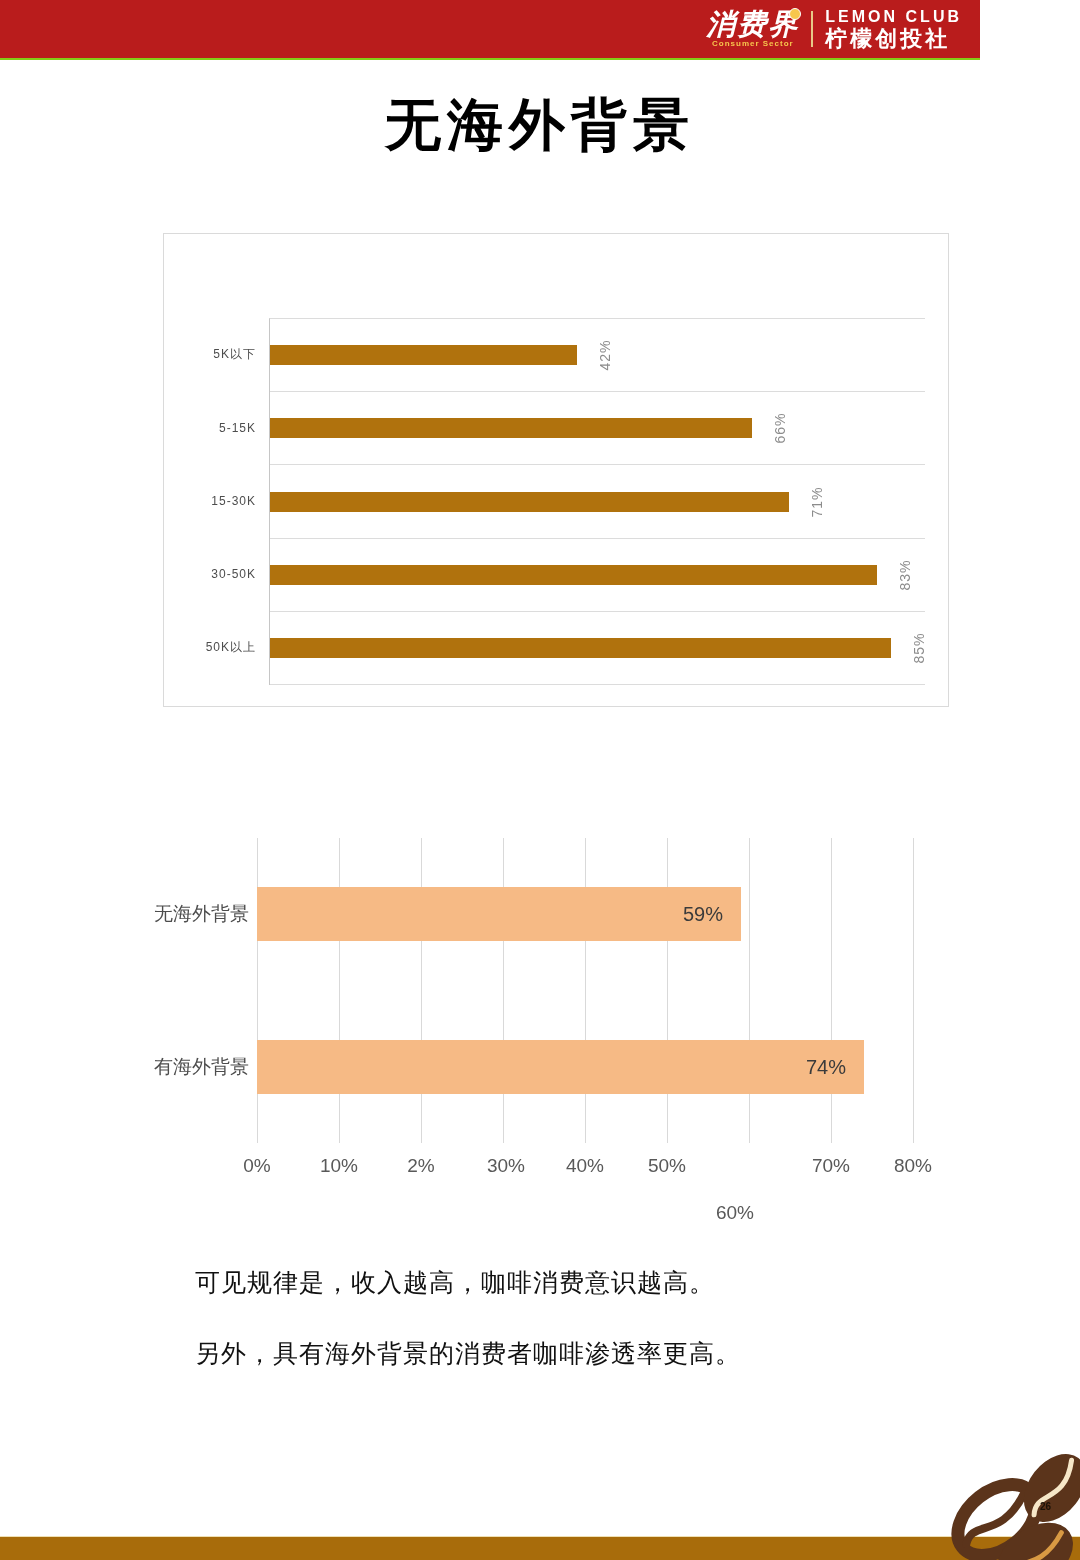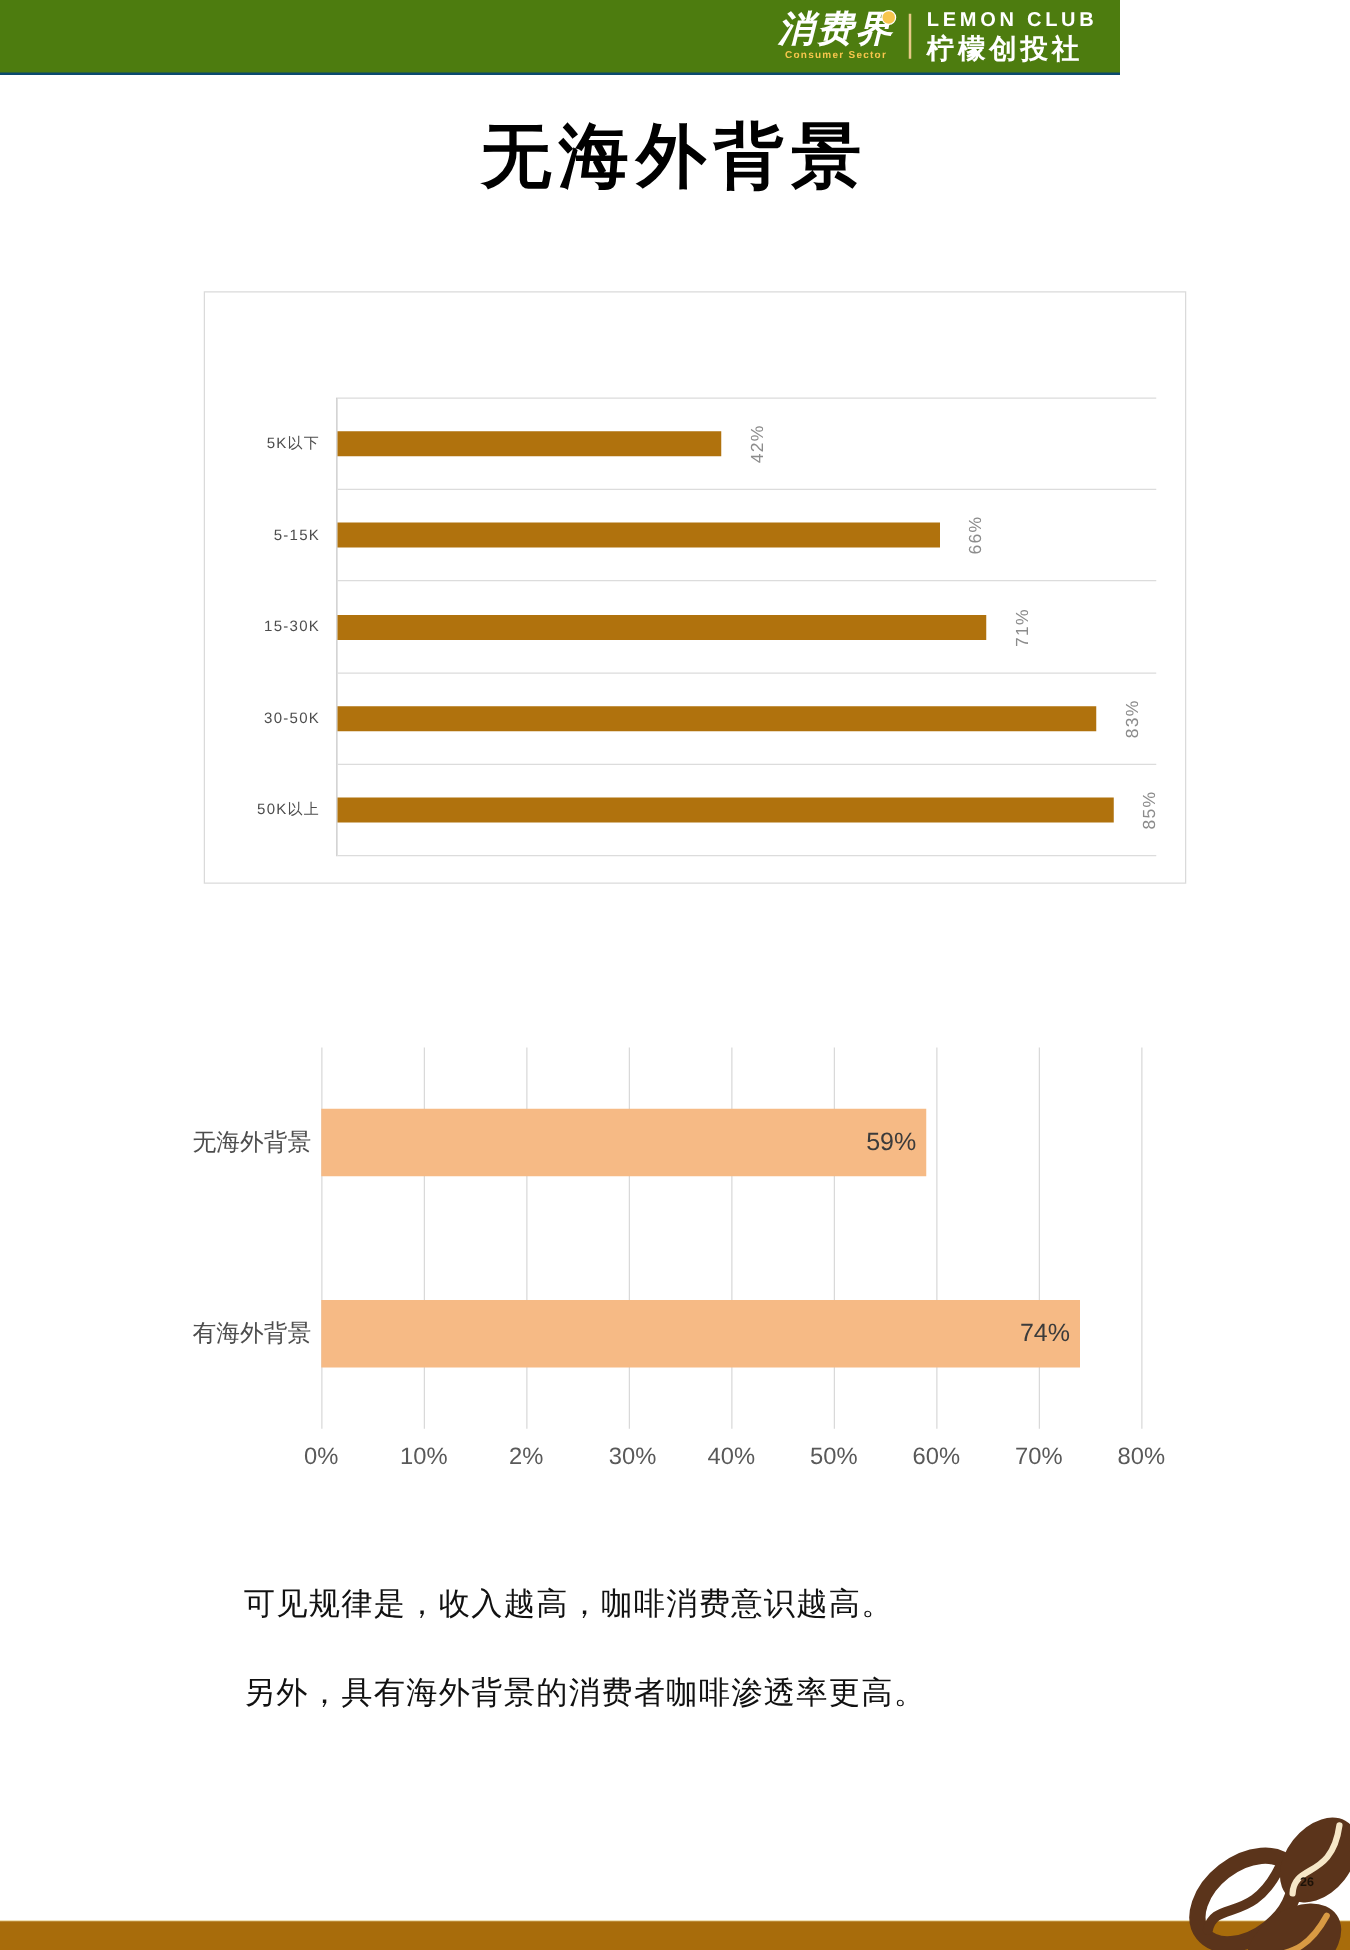--- a/index.html
+++ b/index.html
@@ -1,20 +1,20 @@
 <!DOCTYPE html>
 <html><head>
 <meta charset="utf-8">
 <style>
   html,body{margin:0;padding:0;background:#fff;}
   body{width:1080px;height:1560px;font-family:"Liberation Sans",sans-serif;position:relative;overflow:hidden;}
   .page{position:absolute;inset:0;background:#fff;}
 
   
-  .hdr{position:absolute;left:0;top:0;width:896px;height:58px;background:#4d7c0f;border-bottom:2px solid #0c4a6e;}
+  .hdr{position:absolute;left:0;top:0;width:980px;height:58px;background:#b91c1c;border-bottom:2px solid #84cc16;}
   .brand{position:absolute;right:18px;top:5px;height:48px;display:flex;align-items:center;gap:12px;}
   .brand-left{position:relative;text-align:center;}
   .brand-left .zh{color:#fff;font-size:29px;font-weight:bold;letter-spacing:2px;line-height:30px;font-style:italic;}
   .brand-left .dot{position:absolute;right:-2px;top:-1px;width:10px;height:10px;border-radius:50%;background:#F7C64D;border:1px solid #fff;}
   .brand-left .en{color:#F7C64D;font-size:8px;font-weight:bold;letter-spacing:1px;line-height:10px;}
   .brand-sep{width:2px;height:36px;background:#E8C987;}
   .brand-right{text-align:left;}
   .brand-right .en{color:#fff;font-size:16px;font-weight:bold;letter-spacing:3px;line-height:19px;}
   .brand-right .zh{color:#fff;font-size:22px;font-weight:bold;letter-spacing:3px;line-height:26px;}
 
@@ -33,21 +33,21 @@
   .c1-row{flex:1;position:relative;border-bottom:1px solid #DCDCDC;}
   .c1-bar{position:absolute;left:0;top:50%;transform:translateY(-50%);height:20px;background:#B0720D;}
   .c1-val{position:absolute;top:50%;width:44px;text-align:center;
           transform:translateY(-50%) rotate(-90deg);
           color:#8C8C8C;font-size:14px;letter-spacing:1px;white-space:nowrap;}
 
   
   .c2-plot{position:absolute;left:257px;top:838px;width:656px;height:305px;}
   .c2-grid{position:absolute;top:0;width:1px;height:305px;background:#D9D9D9;}
   .c2-bar{position:absolute;height:54px;background:#F6BA85;display:flex;align-items:center;justify-content:flex-end;}
-  .c2-bar .v{font-size:20px;color:#3B3B3B;padding-right:8px;}
+  .c2-bar .v{font-size:20px;color:#3B3B3B;padding-right:18px;}
   .c2-cat{position:absolute;left:-112px;width:104px;height:54px;display:flex;align-items:center;justify-content:flex-end;
           font-size:19px;color:#4D4D4D;white-space:nowrap;}
   .c2-tick{position:absolute;top:317px;width:64px;margin-left:-32px;text-align:center;
            font-size:19px;color:#595959;}
 
   
   .notes{position:absolute;left:195px;top:1266px;width:740px;}
   .note{font-size:25px;color:#111;letter-spacing:1px;margin-bottom:38px;white-space:nowrap;}
 
   
@@ -116,21 +116,21 @@
       <span class="c2-tick" style="left: 82px;">10%</span>
       <div class="c2-grid" style="left: 164px;"></div>
       <span class="c2-tick" style="left: 164px;">2%</span>
       <div class="c2-grid" style="left: 246px;"></div>
       <span class="c2-tick" style="left: 249px;">30%</span>
       <div class="c2-grid" style="left: 328px;"></div>
       <span class="c2-tick" style="left: 328px;">40%</span>
       <div class="c2-grid" style="left: 410px;"></div>
       <span class="c2-tick" style="left: 410px;">50%</span>
       <div class="c2-grid" style="left: 492px;"></div>
-      <span class="c2-tick" style="left: 492px;">60%</span>
+      <span class="c2-tick" style="left: 478px; margin-top: 47px;">60%</span>
       <div class="c2-grid" style="left: 574px;"></div>
       <span class="c2-tick" style="left: 574px;">70%</span>
       <div class="c2-grid" style="left: 656px;"></div>
       <span class="c2-tick" style="left: 656px;">80%</span>
       <div class="c2-cat" style="top: 49px;">无海外背景</div>
       <div class="c2-bar" style="top: 49px; left: 0px; width: 484px; background: rgb(246, 186, 133);">
         <span class="v">59%</span>
       </div>
       <div class="c2-cat" style="top: 202px;">有海外背景</div>
       <div class="c2-bar" style="top: 202px; left: 0px; width: 607px; background: rgb(246, 186, 133);">

